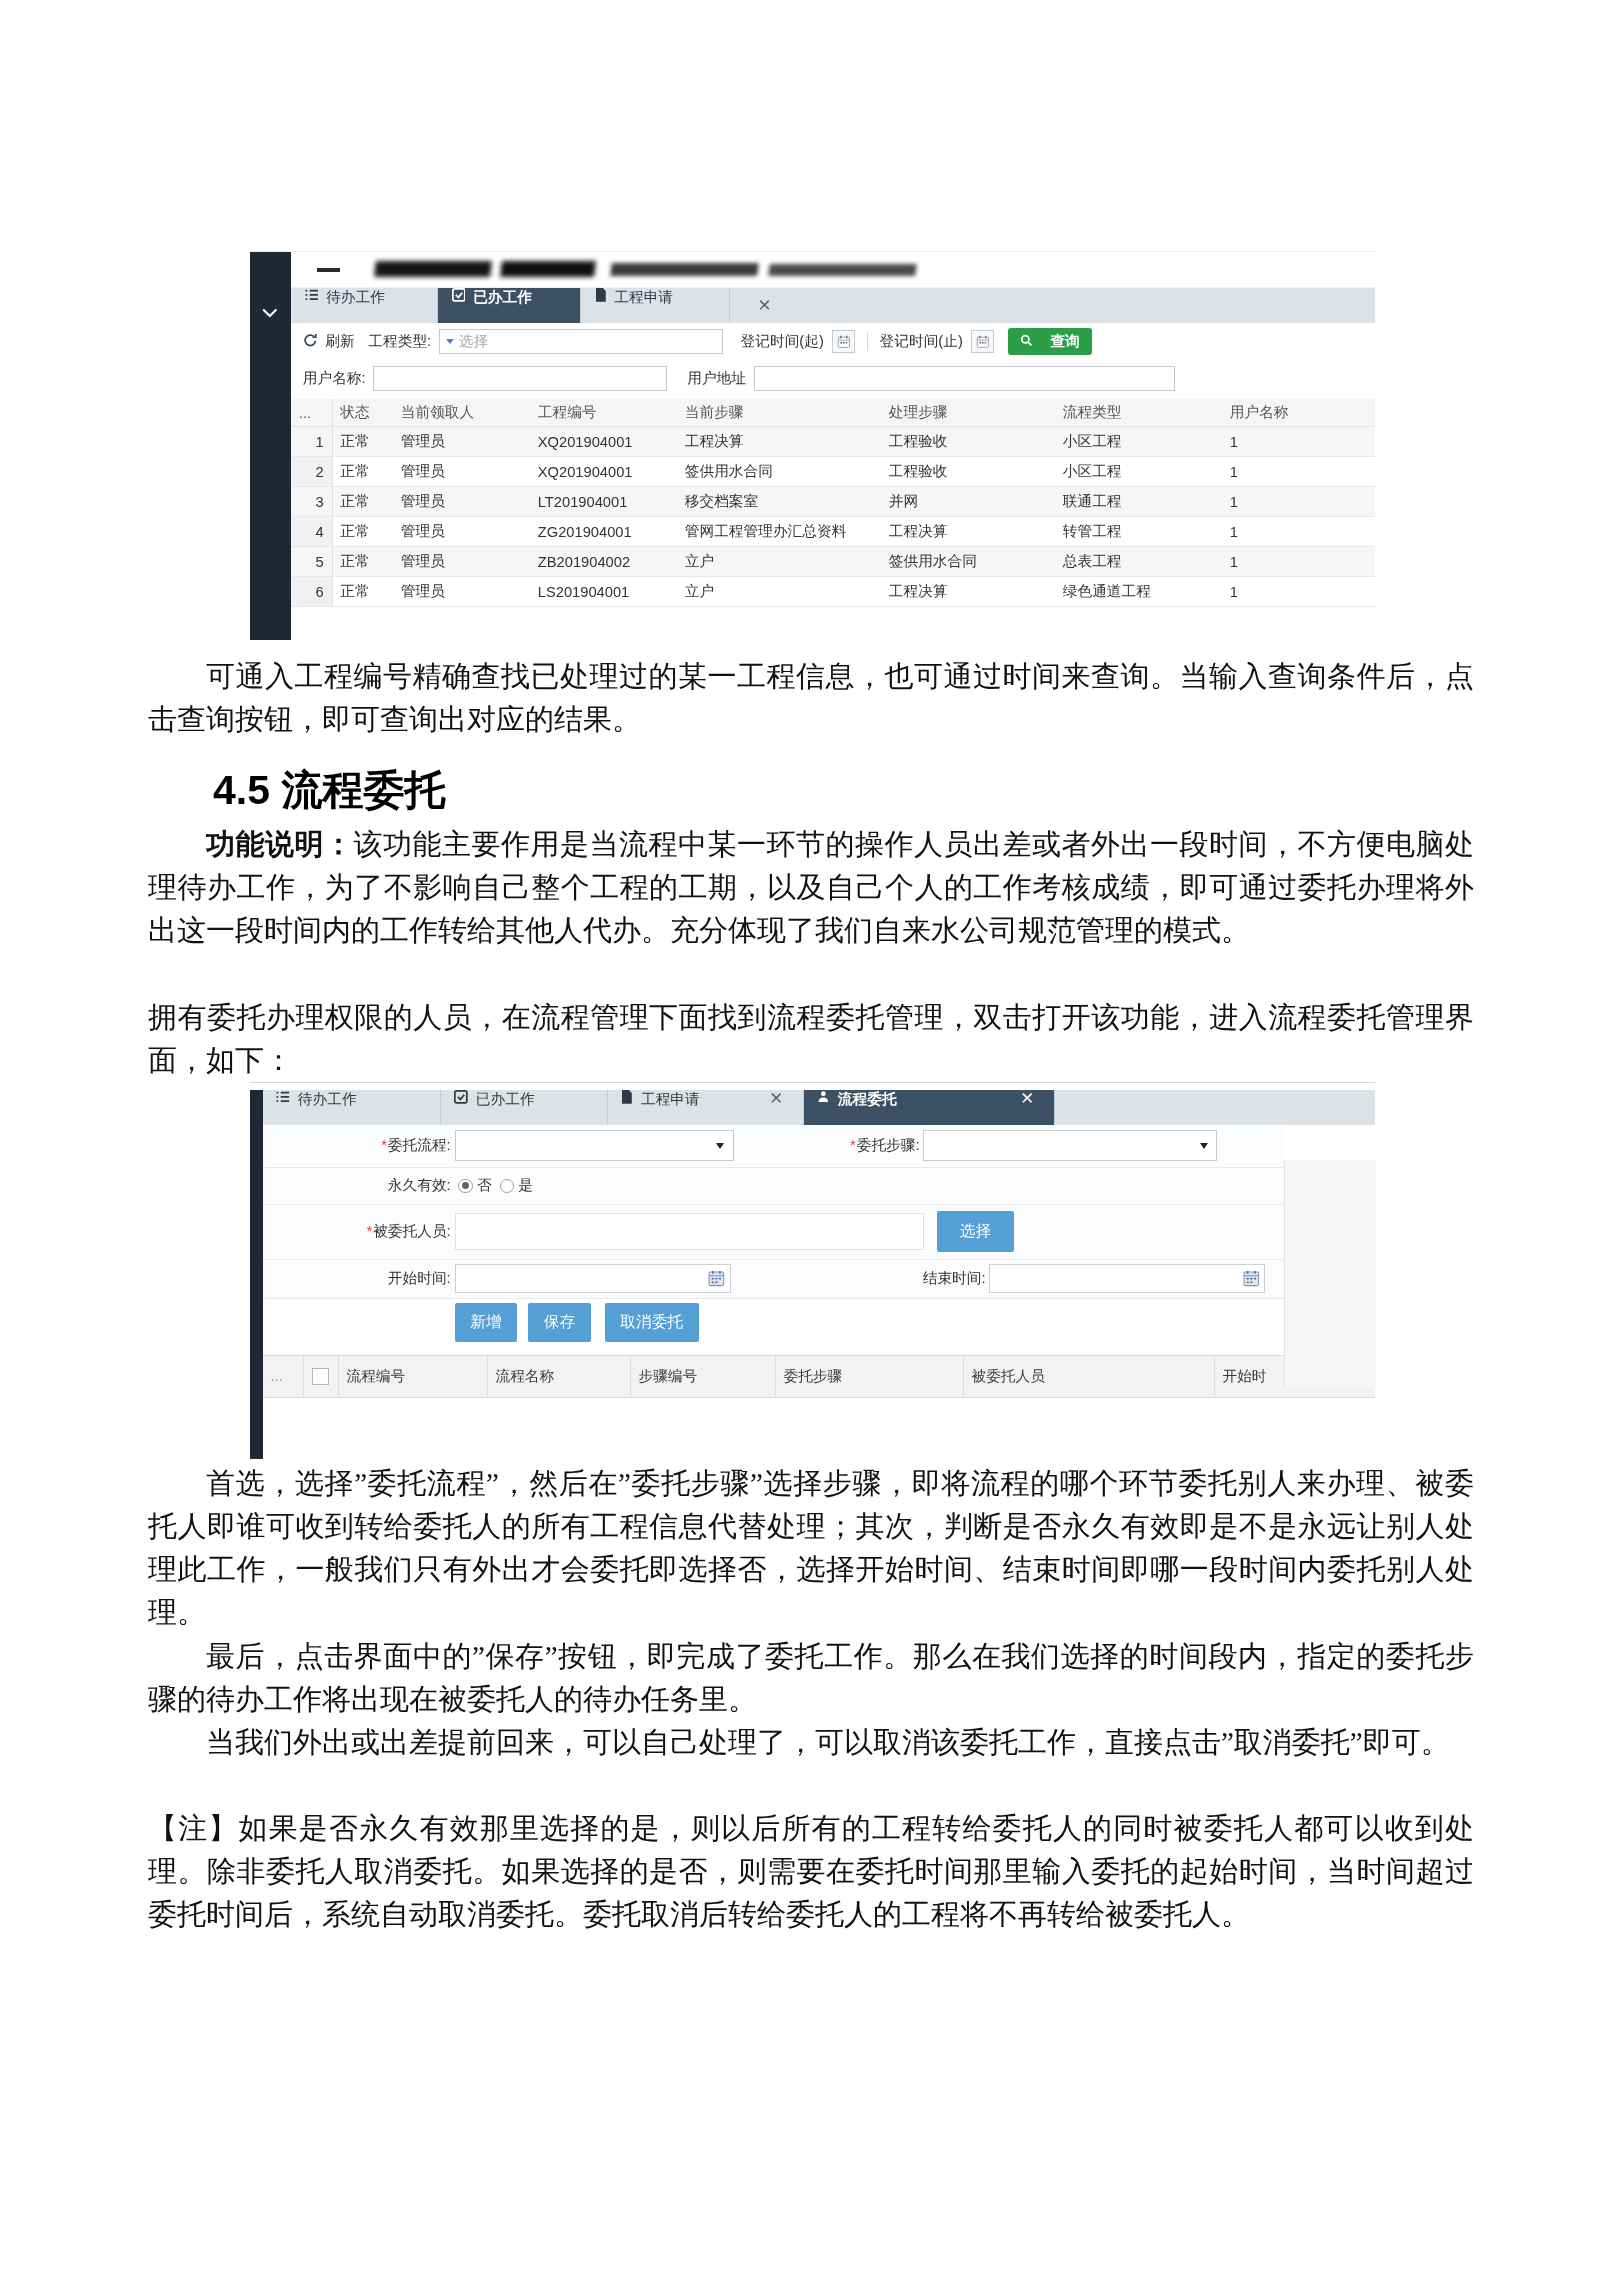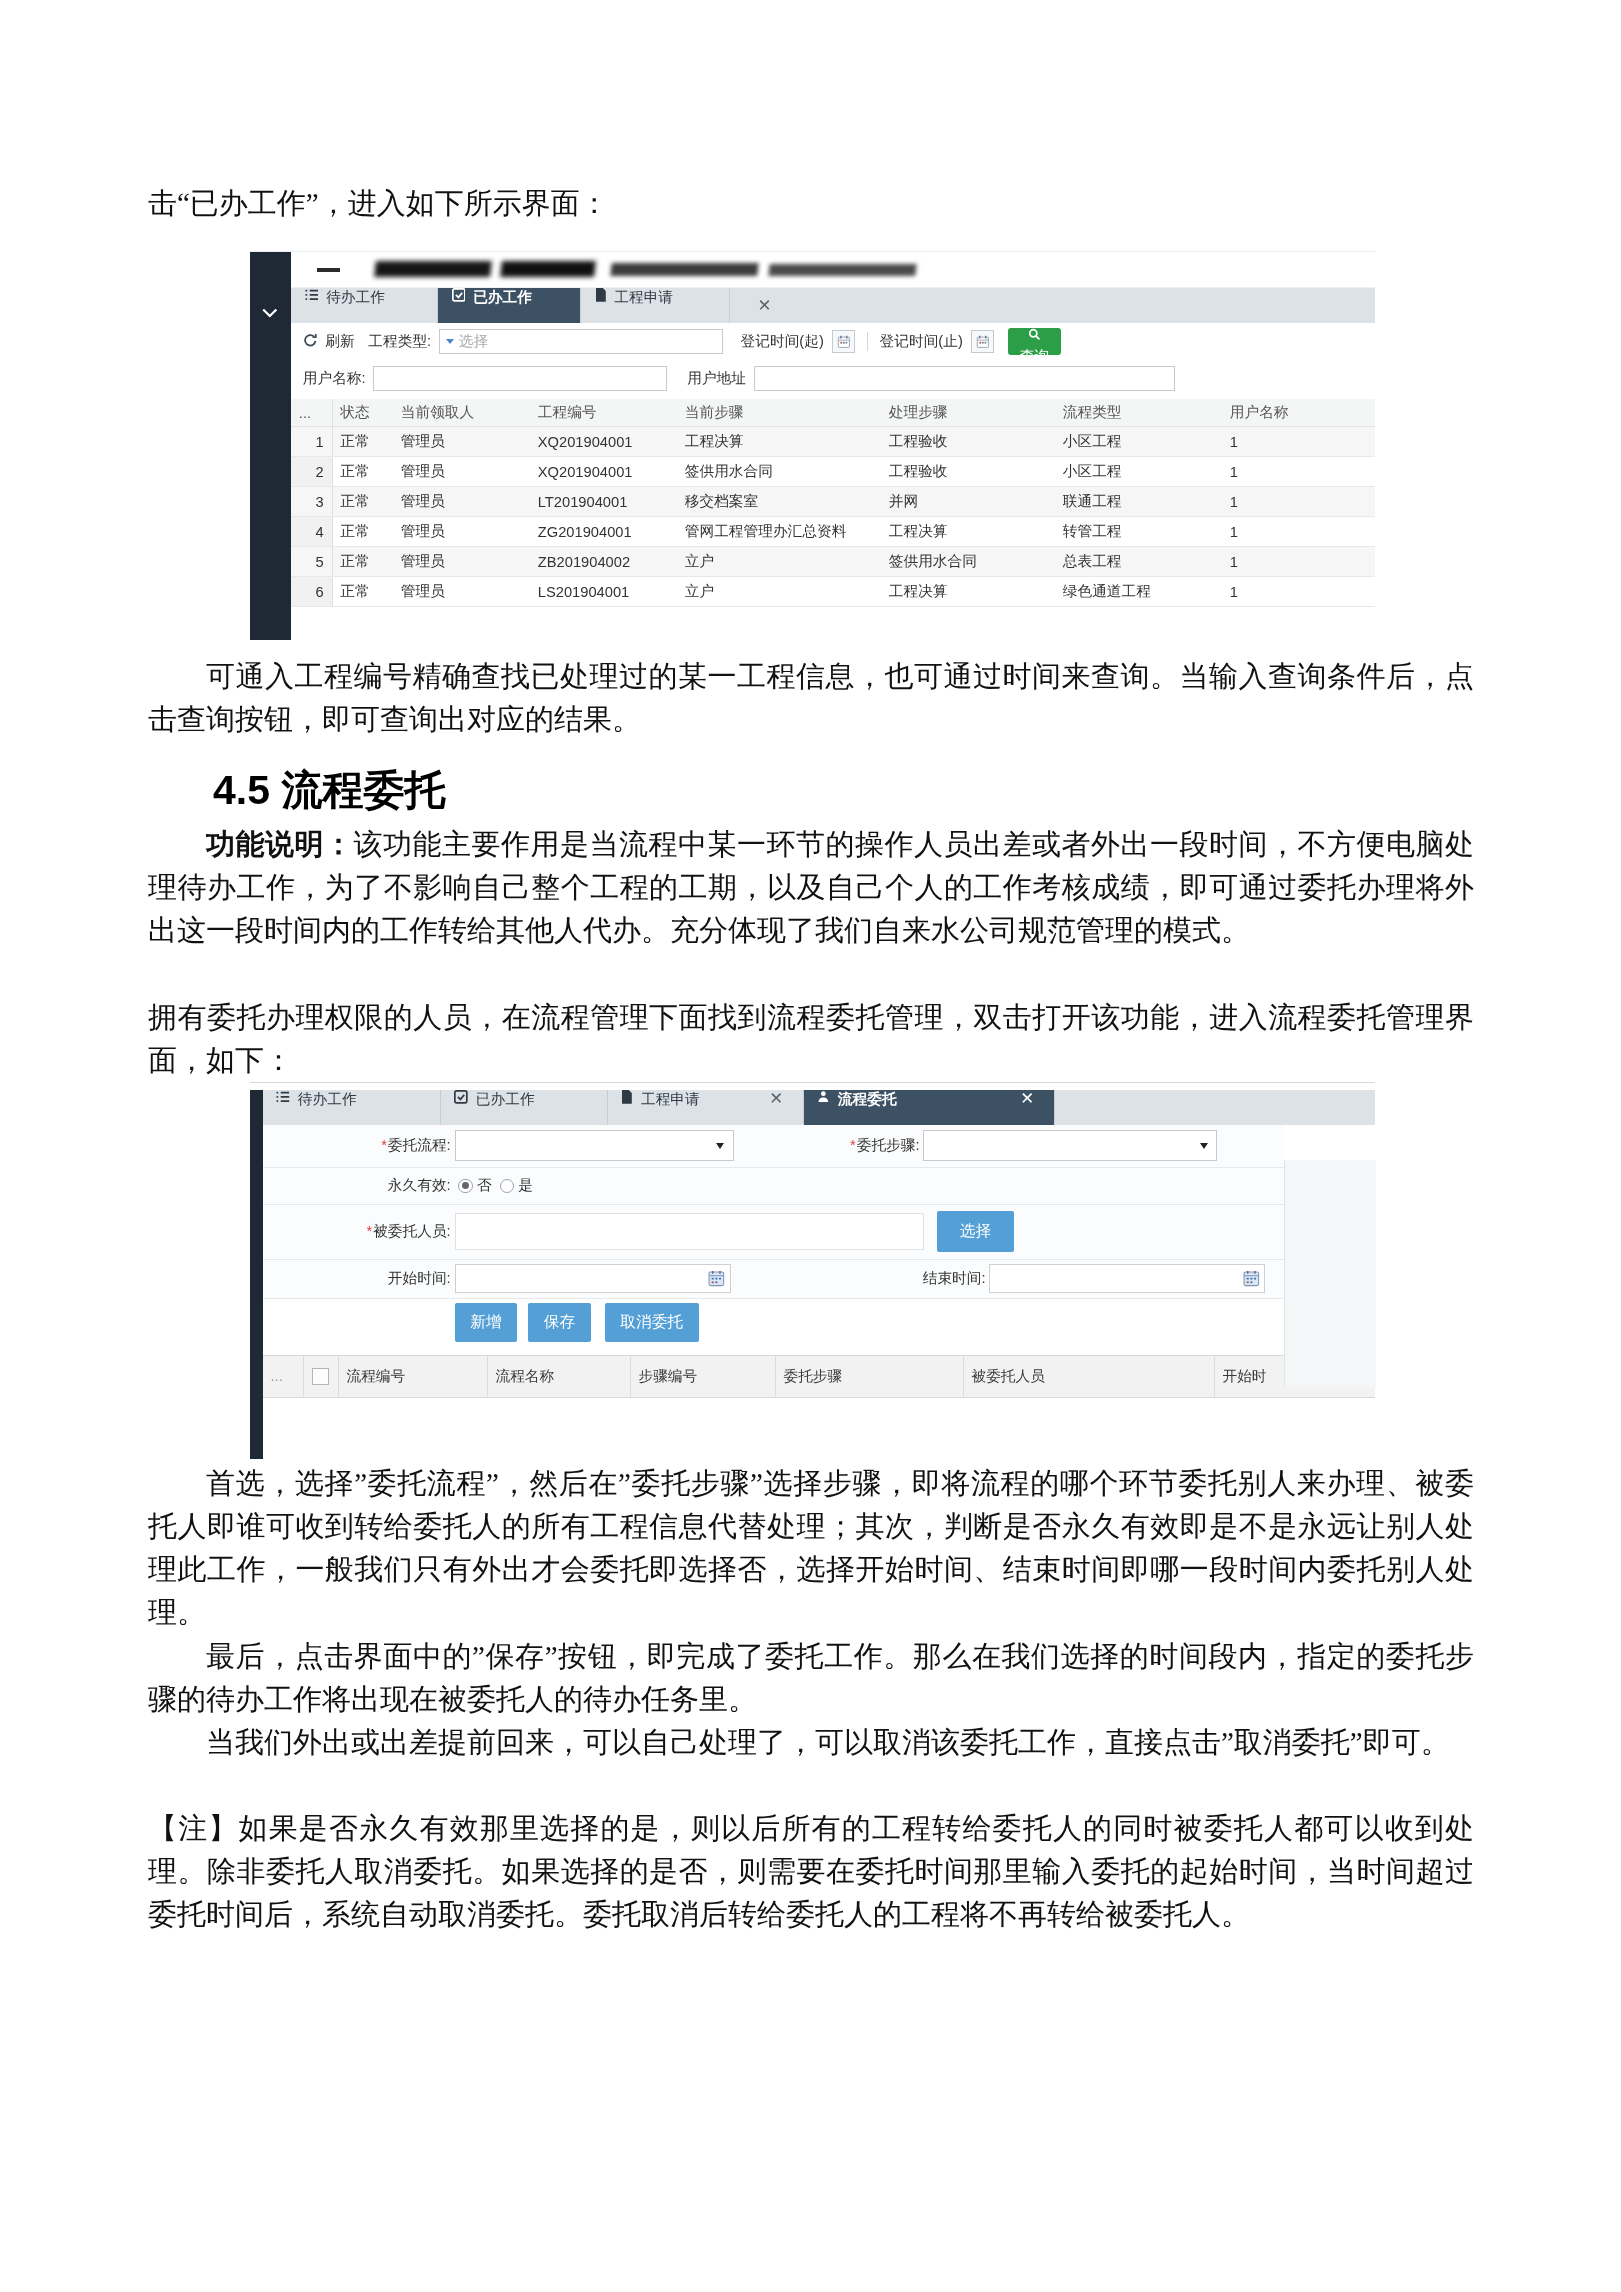--- a/index.html
+++ b/index.html
@@ -40,22 +40,22 @@
   .toolbar{display:flex;align-items:center;height:37px;padding-left:11.8px;gap:7.8px;}
   .lbl{color:#333;}
   .combo{position:relative;display:flex;align-items:center;width:284px;height:25.5px;
          border:1px solid #c9c9c9;background:#fff;padding-left:5.9px;gap:4.9px;box-sizing:border-box;}
   .caret-blue{width:0;height:0;border-left:4.9px solid transparent;border-right:4.9px solid transparent;
          border-top:5.9px solid #4a86c8;}
   .ph{color:#a9a9a9;}
   .calbtn{display:flex;align-items:center;justify-content:center;width:21.6px;height:21.6px;
           border:1px solid #c3c9cf;background:#f6f8fa;}
   .vsep{width:1px;height:19.6px;background:#d5d5d5;margin:0 3.9px;}
-  .btn-green{display:flex;align-items:center;gap:3px;height:27.4px;padding:0 11.8px;
-             background:#2b9e47;color:#fff;border-radius:2.9px;font-weight:normal;flex-direction:column;}
+  .btn-green{display:flex;align-items:center;gap:18px;height:27.4px;padding:0 11.8px;
+             background:#2b9e47;color:#fff;border-radius:2.9px;font-weight:bold;}
   .toolbar2{display:flex;align-items:center;height:37px;padding-left:11.8px;gap:7.8px;}
   .inp{height:25.5px;border:1px solid #c9c9c9;background:#fff;box-sizing:border-box;}
   .w300{width:294px;}.w430{width:421px;}
   table.grid{border-collapse:collapse;width:1084px;table-layout:fixed;margin-top:2px;}
   table.grid th{height:27.4px;background:#f4f5f5;color:#555;font-weight:normal;text-align:left;
                 padding:0 7.8px;border-bottom:1px solid #e2e2e2;overflow:hidden;white-space:nowrap;}
   table.grid td{height:29px;padding:0 7.8px;border-bottom:1px solid #e8e8e8;color:#333;
                 overflow:hidden;white-space:nowrap;}
   table.grid tr.alt td{background:#f6f6f7;}
   td.num,th.num{background:#f1f1f1;color:#8a8a8a;text-align:right;border-right:1px solid #e0e0e0;}
@@ -89,21 +89,20 @@
       border-top:1px solid #d9d9d9;border-bottom:1px solid #d9d9d9;width:1112px;box-sizing:border-box;}
   .g2c{height:43px;display:flex;align-items:center;padding:0 7.8px;border-right:1px solid #dcdcdc;
        box-sizing:border-box;color:#3a3a3a;overflow:hidden;white-space:nowrap;flex:0 0 auto;}
   .cb{width:14.7px;height:14.7px;border:1px solid #b5b5b5;background:#fdfdfd;}
 </style>
 </head>
 <body>
 
 <div class="page">
 
-  <p class="doc" style="top:182px">击“已办工作”，进入如下所示界面：</p>
 
   <div class="shot" id="shot1">
     <div class="s1-side">
       <span class="chev">
         <svg width="17.6" height="13.7" viewBox="0 0 16 12" fill="none" stroke="#fff" stroke-width="2">
             <path d="M2 2l6 6 6-6"></path>
           </svg>
       </span>
     </div>
     <div class="s1-main">

